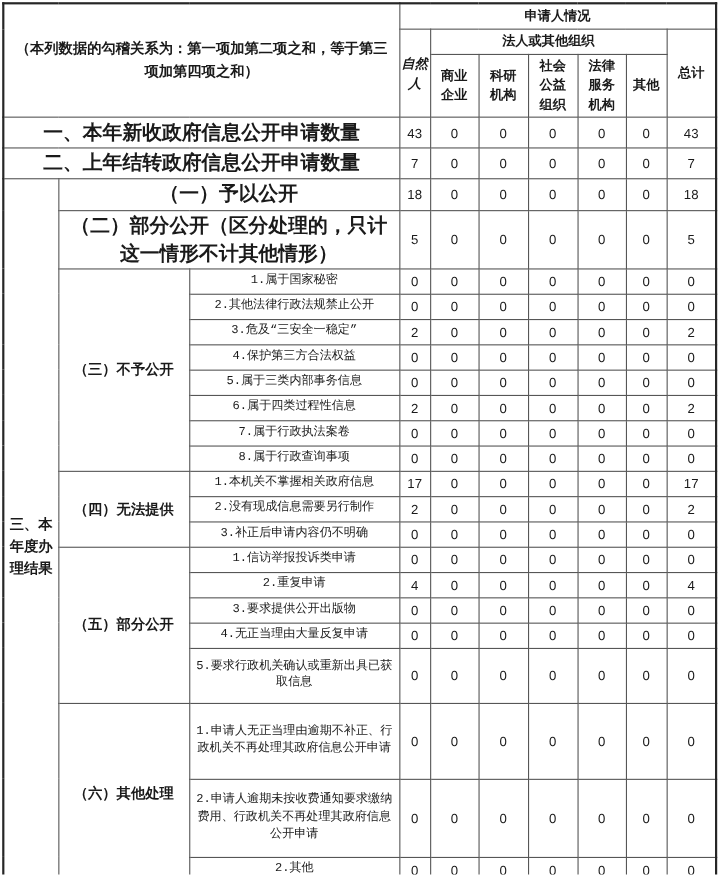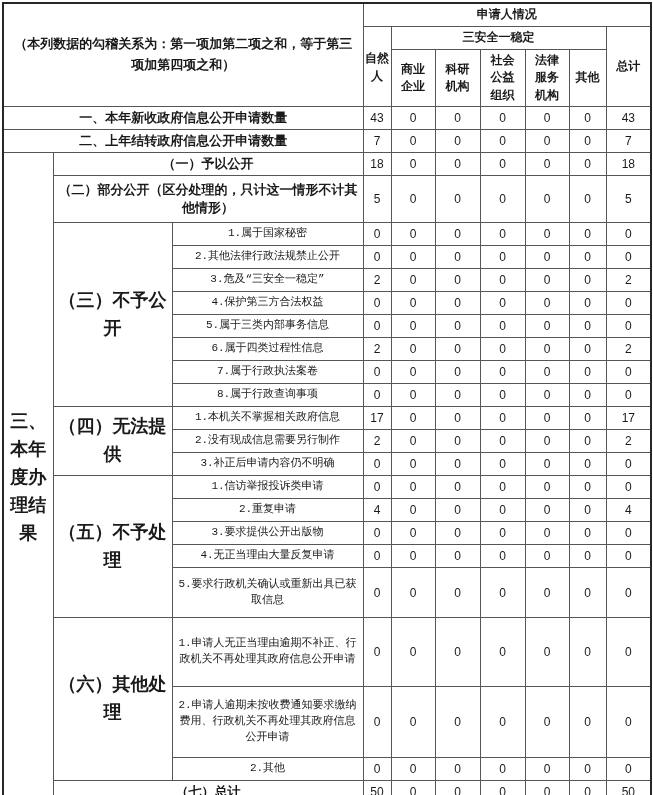--- a/index.html
+++ b/index.html
@@ -19,29 +19,29 @@
     vertical-align:middle;
     overflow:hidden;
     word-break:break-all;
   }
   table{border:2px solid #262626;}
   
   .hd{font-family:"Liberation Sans","DejaVu Sans",sans-serif;font-weight:bold;font-size:12px;line-height:1.45;}
   
   .note{font-family:"Liberation Sans","DejaVu Sans",sans-serif;font-weight:bold;font-size:13px;line-height:1.6;padding:2px 6px;}
   
-  .lbl{font-family:"Liberation Sans","DejaVu Sans",sans-serif;font-weight:bold;font-size:13px;line-height:1.4;}
-  
-  .grp{font-family:"Liberation Sans","DejaVu Sans",sans-serif;font-weight:bold;font-size:18px;line-height:1.55;}
+  .lbl{font-family:"Liberation Sans","DejaVu Sans",sans-serif;font-weight:bold;font-size:18px;line-height:1.4;}
+  
+  .grp{font-family:"Liberation Sans","DejaVu Sans",sans-serif;font-weight:bold;font-size:13px;line-height:1.55;}
   
   .itm{font-family:Liberation Mono, monospace;font-weight:normal;font-size:11px;line-height:1.45;padding:1px 4px;}
   
   .num{font-family:"Liberation Sans","DejaVu Sans",sans-serif;font-size:12px;line-height:1;}
   
-  .vert{padding:1px 0;line-height:1.5;}
+  .vert{padding:1px 0;line-height:1.5;font-style:italic;}
   .orgcol{padding:1px 5px;}
   
   .rH1 td{height:20px;}
   .rH2 td{height:20px;}
   .rH3 td{height:54px;}
   .r1 td{height:20px;}       
   .r2 td{height:44px;}       
   .r2b td{height:47px;}      
   .r3a td{height:66px;margin-left:14px;}      
   .r3b td{height:68px;margin-top:42px;}      
@@ -63,21 +63,21 @@
     <col style="width:45px">
   </colgroup>
 
   <tbody>
       <tr class="rH1">
     <td class="note" colspan="3" rowspan="3">（本列数据的勾稽关系为：第一项加第二项之和，等于第三项加第四项之和）</td>
     <td class="hd" colspan="7">申请人情况</td>
   </tr>
   <tr class="rH2">
     <td class="hd vert" rowspan="2">自然人</td>
-    <td class="hd" colspan="5">三安全一稳定</td>
+    <td class="hd" colspan="5">法人或其他组织</td>
     <td class="hd" rowspan="2">总计</td>
   </tr>
   <tr class="rH3">
     <td class="hd orgcol">商业企业</td>
     <td class="hd orgcol">科研机构</td>
     <td class="hd orgcol">社会公益组织</td>
     <td class="hd orgcol">法律服务机构</td>
     <td class="hd orgcol">其他</td>
   </tr>
 
@@ -234,21 +234,21 @@
     <td class="num">0</td>
     <td class="num">0</td>
     <td class="num">0</td>
     <td class="num">0</td>
     <td class="num">0</td>
     <td class="num">0</td>
     <td class="num">0</td>
   </tr>
 
   <tr class="r1">
-    <td class="grp" rowspan="5">（五）不予处理</td>
+    <td class="grp" rowspan="5">（五）部分公开</td>
     <td class="itm">1.信访举报投诉类申请</td>
     <td class="num">0</td>
     <td class="num">0</td>
     <td class="num">0</td>
     <td class="num">0</td>
     <td class="num">0</td>
     <td class="num">0</td>
     <td class="num">0</td>
   </tr>
   <tr class="r1">

